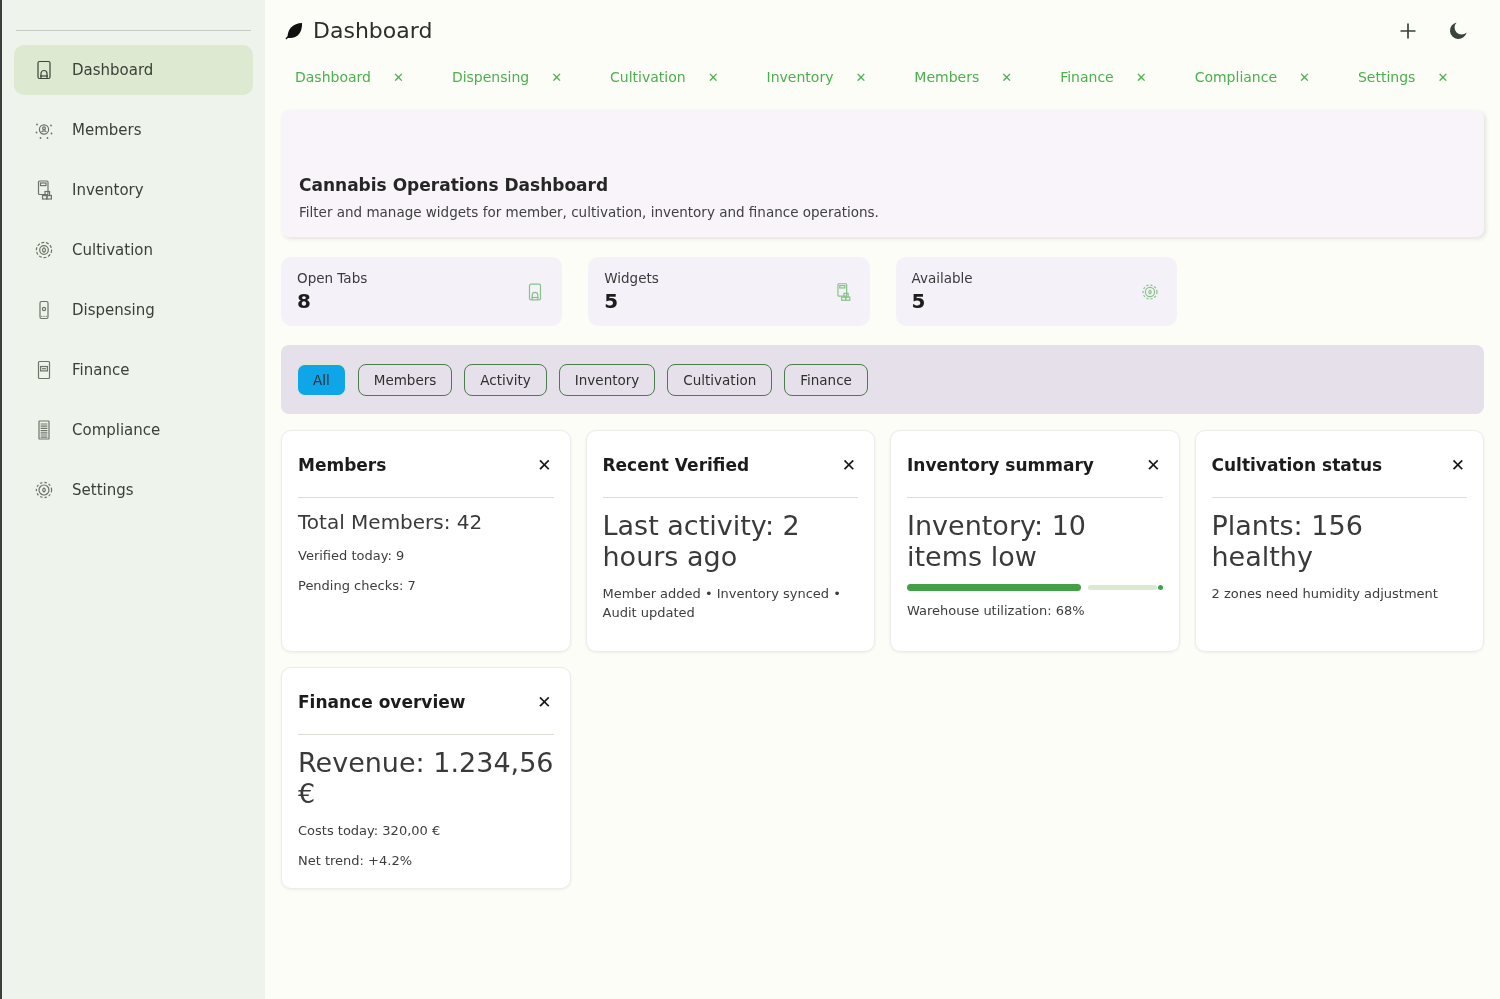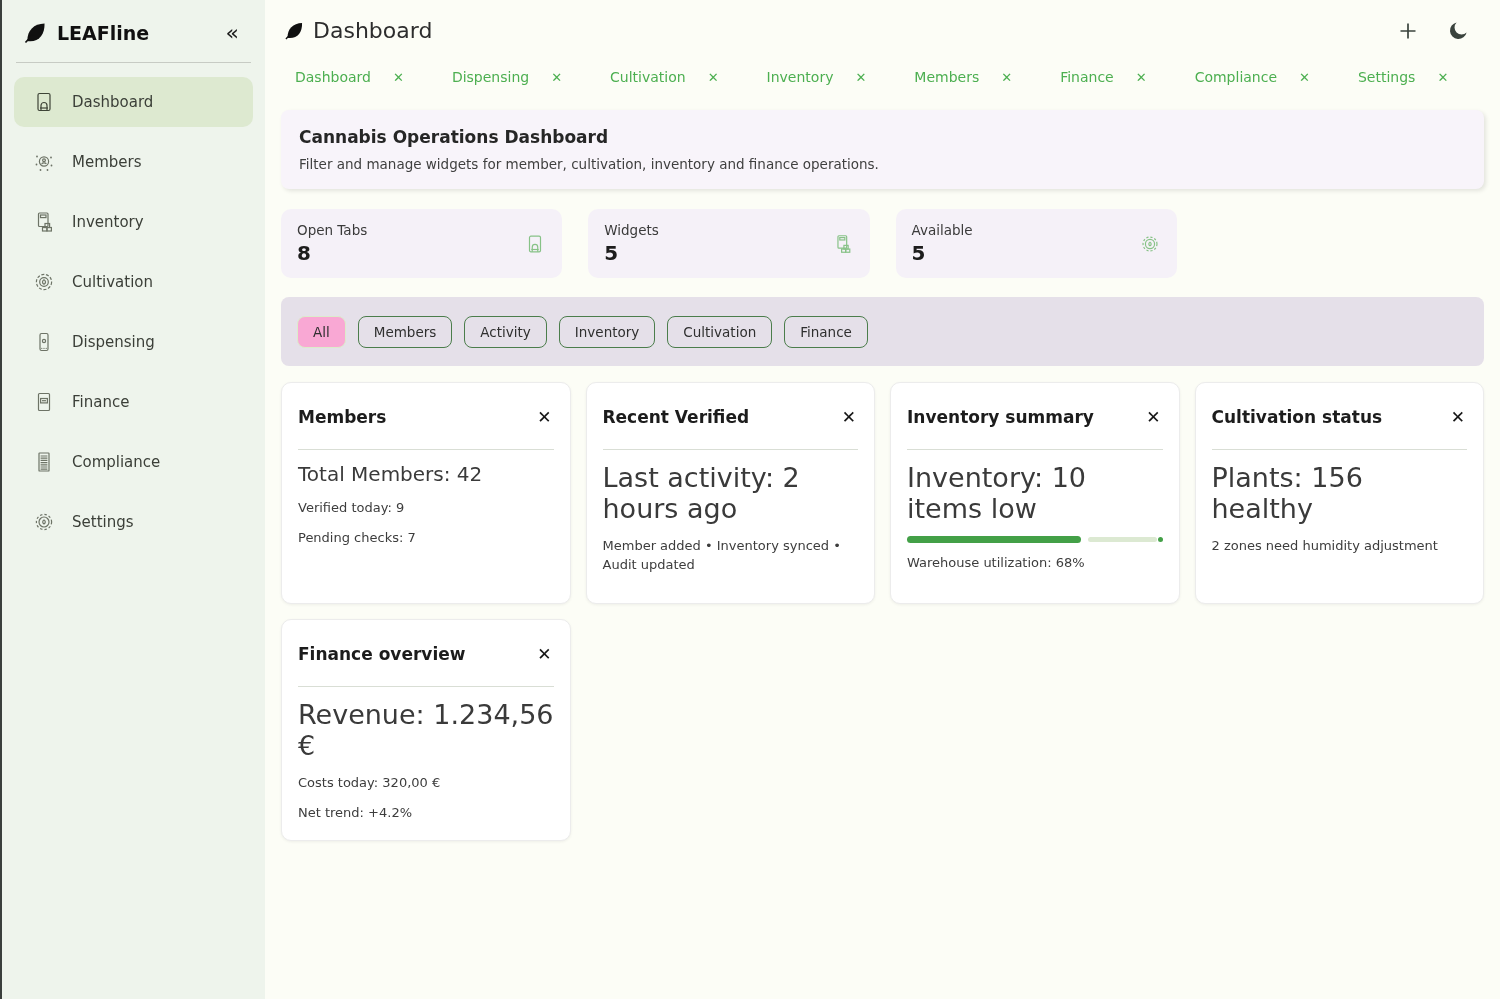--- a/index.html
+++ b/index.html
@@ -39,42 +39,42 @@
   
   .tab-bar { display:flex; gap:48px; margin:26px 0 0 14px; }
   .tab { display:flex; align-items:center; gap:22px; cursor:pointer; }
   .tab-label { font-size:14px; color:#4caf50; }
   .tab-x { font-size:13px; color:#4caf50; cursor:pointer; }
   
   .banner {
     margin-top:25px; background:#f8f4fa; border-radius:8px;
     padding:17px 18px; box-shadow:2px 2px 4px rgba(0,0,0,0.10);
   }
-  .banner-title { font-size:17px; font-weight:bold; color:#262626; }
+  .banner-title { font-size:17px; font-weight:bold; color:#262626;margin-top:48px; }
   .banner-sub { font-size:13.5px; color:#3f3f3f; margin-top:9px; }
   
   .stats-grid { display:grid; grid-template-columns:repeat(4,1fr); gap:26px; margin-top:20px; }
   .stat-card {
     background:#f5f1f8; border-radius:10px; height:69px;
     padding:13px 16px; display:flex; justify-content:space-between;
   }
   .stat-label { font-size:13.5px; color:#3a3a3a; }
   .stat-value { font-size:20px; font-weight:bold; color:#1d1d1d; margin-top:3px; }
   .stat-icon { width:22px; height:22px; align-self:center; }
   .stat-icon svg { width:22px; height:22px; stroke:#87c287; fill:none; stroke-width:1.3; }
   
   .filter-bar {
     margin-top:19px; background:#e5e0e9; border-radius:8px; height:69px;
     display:flex; align-items:center; gap:12px; padding:0 16px;
   }
   .chip {
     font-size:13.5px; color:#2f2f2f; border-radius:8px; padding:7px 15px;
     border:1px solid #4b7d4b; cursor:pointer; background:transparent;
   }
-  .chip.active { background:#f9a8d4; border-color:#dcecca; }
+  .chip.active { background:#0ea5e9; border-color:#dcecca; }
   
   .widgets-grid { display:grid; grid-template-columns:repeat(4,1fr); gap:15px; margin-top:16px; }
   .widget-card {
     background:#ffffff; border:1px solid #ececec; border-radius:10px;
     height:222px; padding:16px; box-shadow:0 1px 3px rgba(0,0,0,0.06);
   }
   .widget-head { display:flex; align-items:center; justify-content:space-between; margin-top:8px; }
   .widget-title { font-size:17px; font-weight:bold; color:#1c1c1c; }
   .widget-x { font-size:17px; color:#161616; cursor:pointer; line-height:1; padding:0 2px; }
   .widget-divider { border:none; border-top:1px solid #d9ded5; margin:22px 0 12px 0; }
@@ -85,30 +85,20 @@
   
   .progress-wrap { position:relative; height:7px; margin-top:12px; }
   .progress-fill { position:absolute; left:0; top:0; height:7px; background:#43a047; border-radius:4px; }
   .progress-track { position:absolute; left:71%; right:6px; top:1px; height:5px; background:#dce9d2; border-radius:3px; }
   .progress-dot { position:absolute; right:0; top:1px; width:5px; height:5px; border-radius:50%; background:#43a047; }
 </style>
 </head>
 <body>
 
 <aside class="sidebar">
-  <div class="logo-row">
-    <span class="logo-leaf">
-      <svg viewBox="0 0 24 24">
-          <path fill="#101010" d="M20.8 3.2c.3 9.8-4.6 16.4-13.2 16.4-.9 0-1.8-.1-2.6-.3C4.6 9.7 11 3.4 20.8 3.2z"></path>
-          <path stroke="#101010" stroke-width="1.5" fill="none" d="M3.2 20.8c2.2-2.4 4.3-4.5 6.6-6.8"></path>
-        </svg>
-    </span>
-    <span class="logo-text">LEAFline</span>
-    <span class="collapse-btn">«</span>
-  </div>
   <hr class="sidebar-divider">
 
   <div class="nav-item active">
     <span class="nav-icon">
       <svg viewBox="0 0 24 24">
           <rect x="6" y="3.5" width="12" height="17" rx="1.5"></rect>
           <path d="M9 20.5v-5a3 3 0 0 1 6 0v5"></path>
           <path d="M8 18h8"></path>
         </svg>
     </span>

